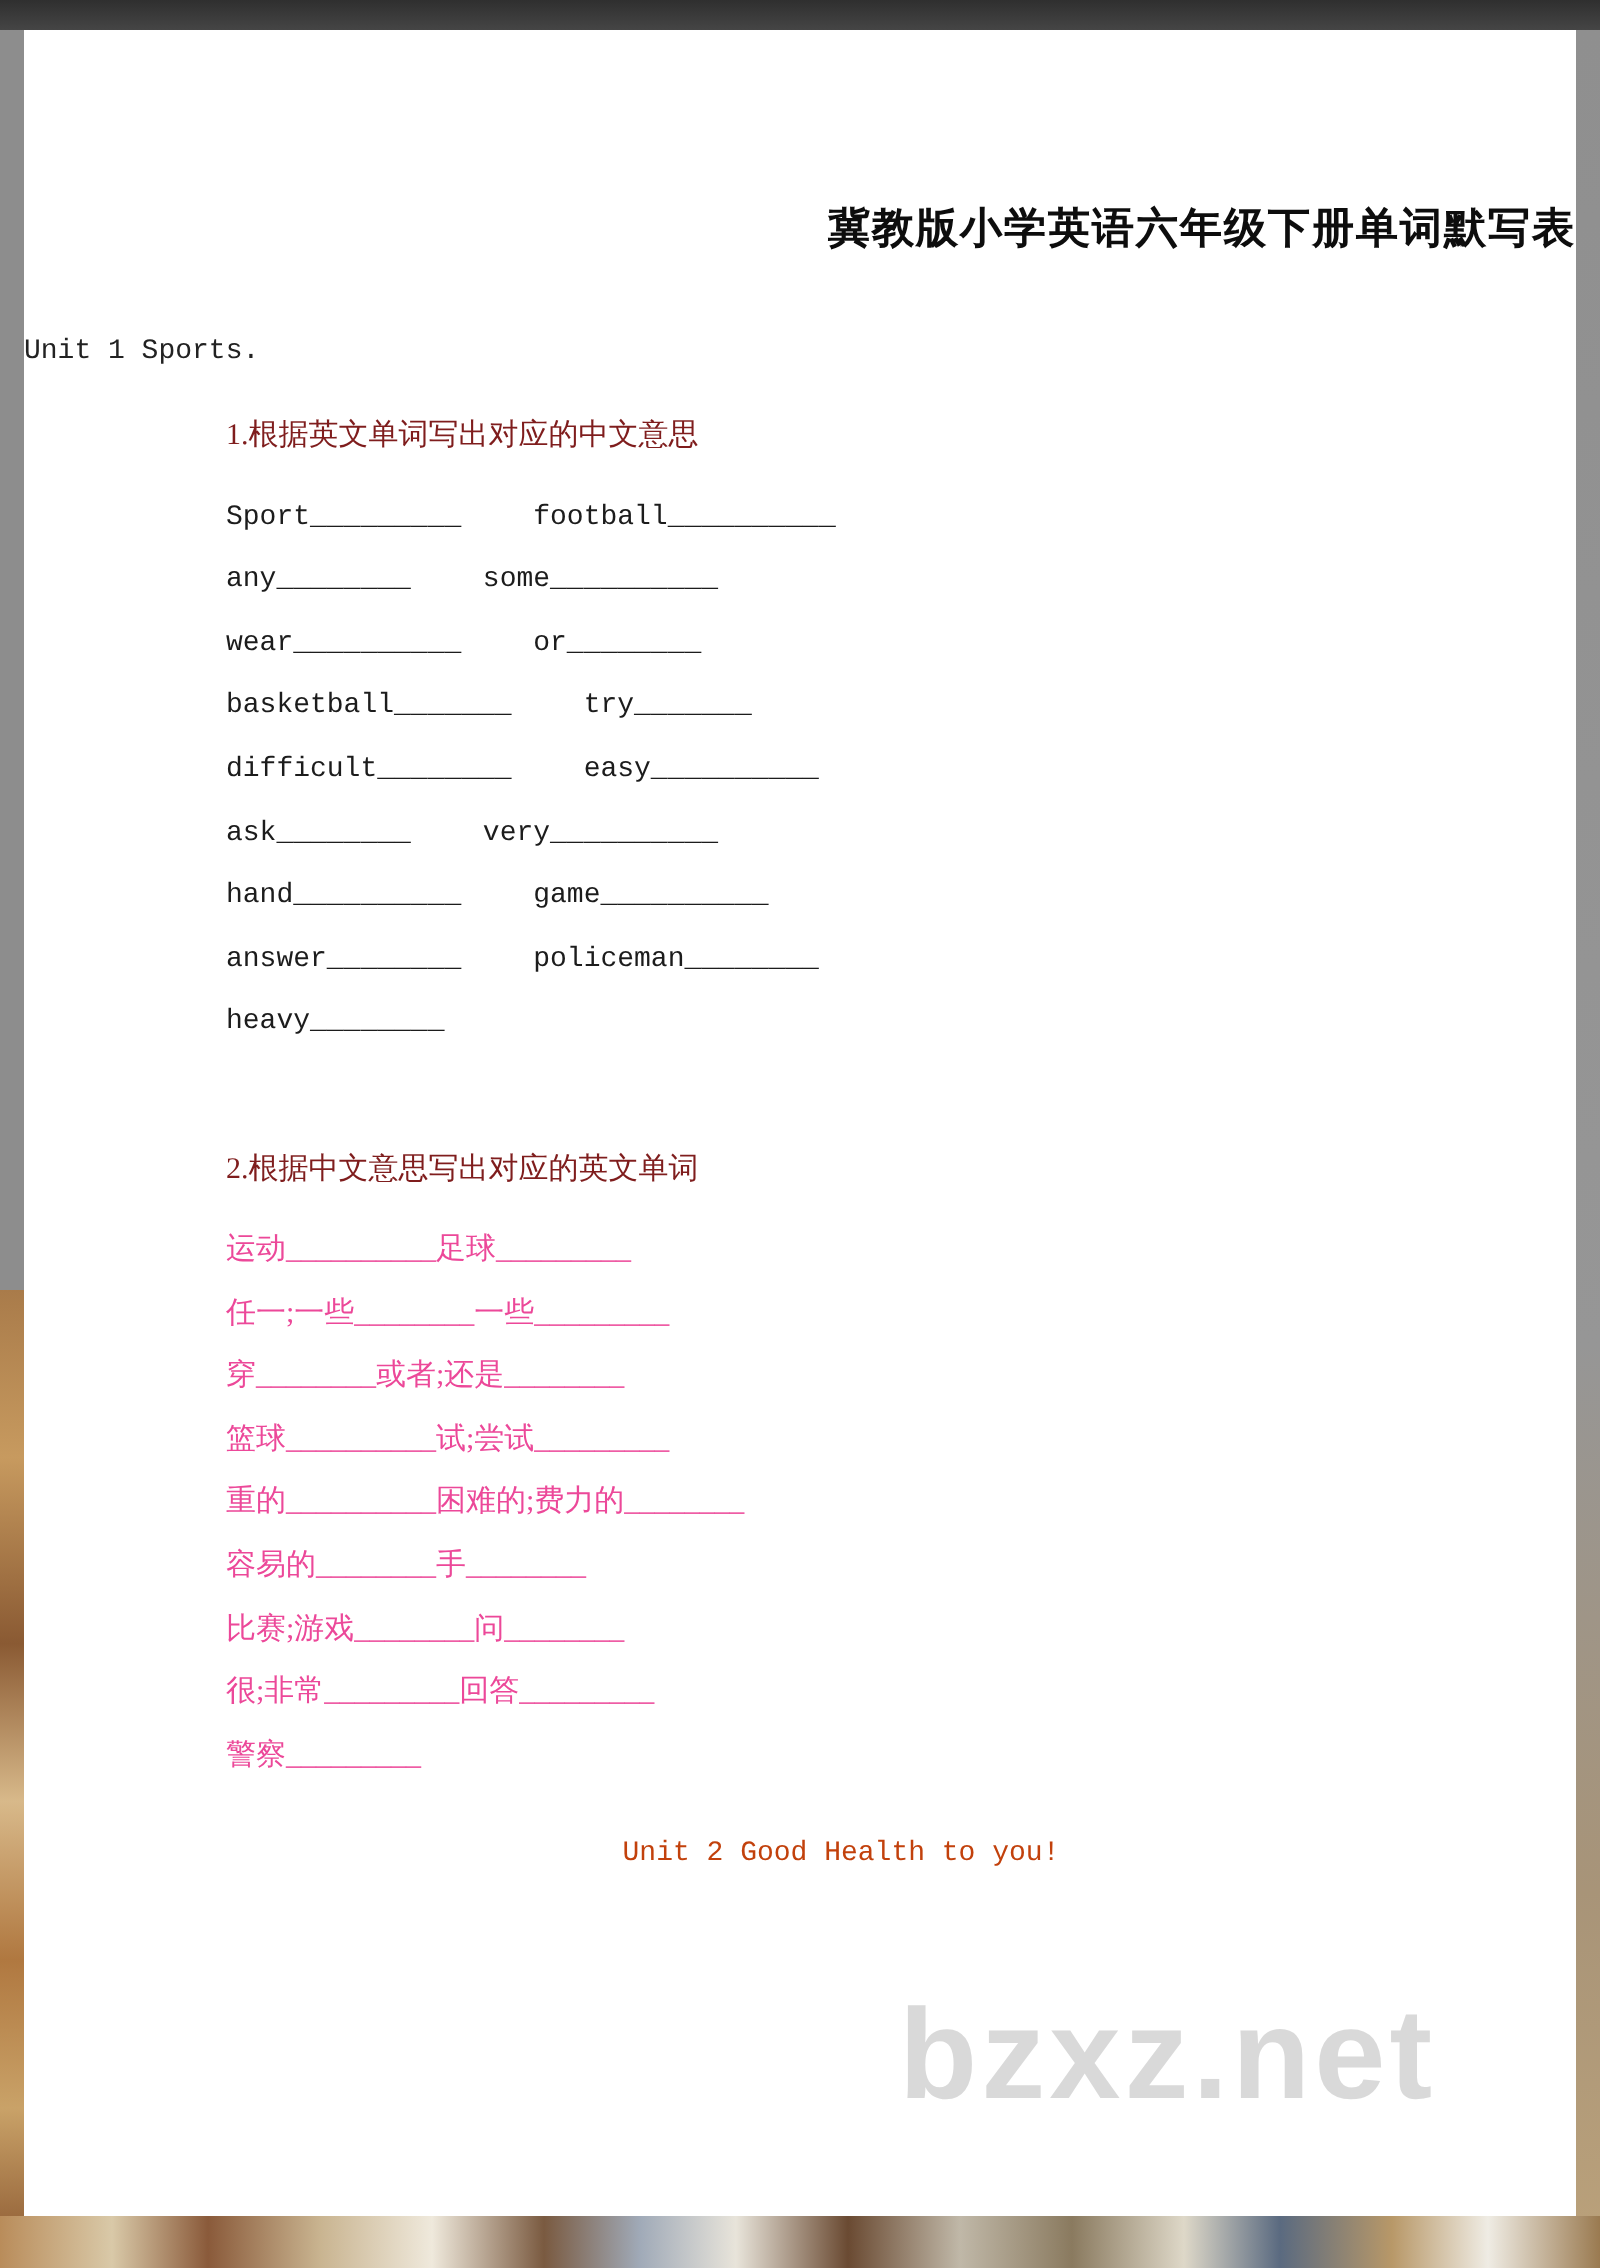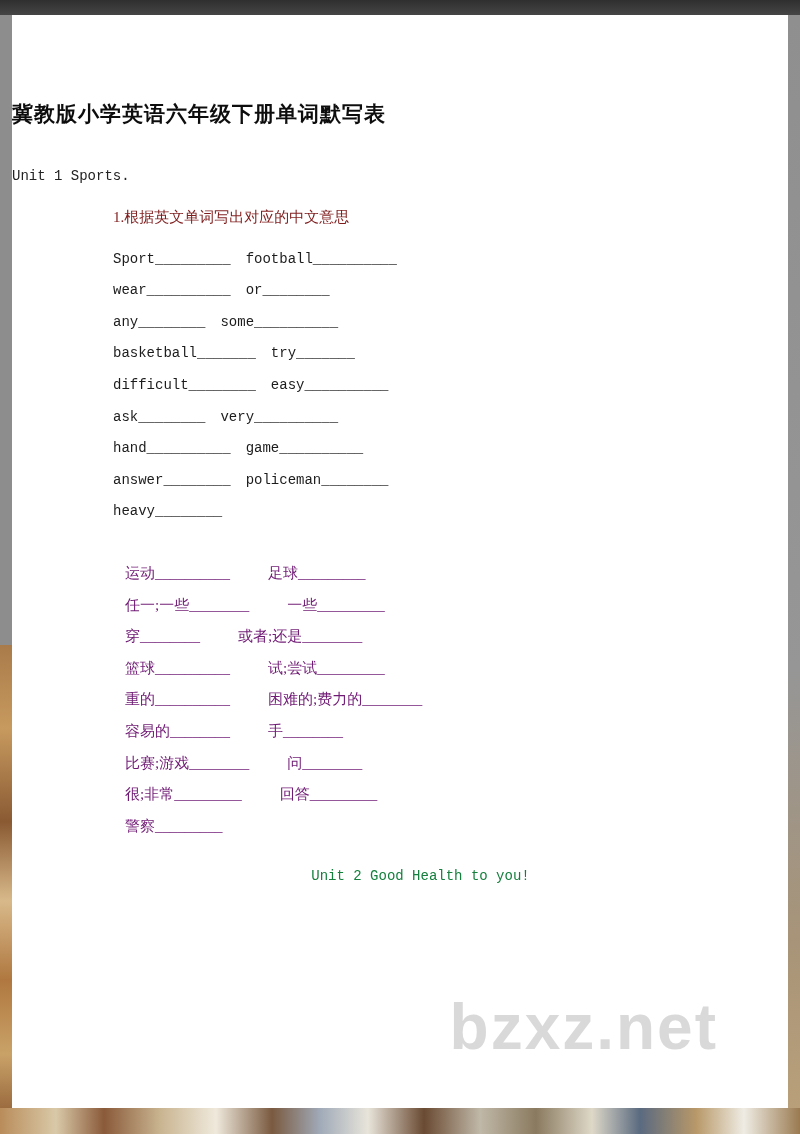--- a/index.html
+++ b/index.html
@@ -35,21 +35,21 @@
       #8a7a5f 67%, #ded8c8 74%, #5a6a80 80%, #b89868 87%, #efece4 93%, #9a7a50 100%);
   }
   .doc-page {
     position: absolute;
     left: 12px; top: 15px; width: 776px; height: 1093px;
     background: #ffffff;
     overflow: hidden;
   }
   .doc-title {
     margin-top: 85px;
-    text-align: left;
+    text-align: right;
     font-size: 21px;
     font-weight: bold;
     color: #0d0d0d;
     letter-spacing: 1px;
     font-family: "Liberation Serif", serif;
   }
   .unit-heading {
     margin-top: 40px;
     text-align: left;
     font-size: 14px;
@@ -67,28 +67,28 @@
     color: #7f1d1d;
     font-family: "Liberation Serif", serif;
   }
   .word-lines { display: block; }
   .word-line {
     display: flex;
     align-items: flex-end;
     height: 31.6px;
     white-space: pre;
   }
-  .word-lines.en .word-line { gap: 15px; font-family: "Liberation Mono", monospace; font-size: 14px; color: #1c1c1c; }
-  .word-lines.cn .word-line { gap: 38px; font-family: "Liberation Serif", serif; font-size: 15px; color: #701a75; margin-left: 12px; }
+  .word-lines.en .word-line { gap: 36px; font-family: "Liberation Mono", monospace; font-size: 14px; color: #1c1c1c; }
+  .word-lines.cn .word-line { font-family: "Liberation Serif", serif; font-size: 15px; color: #ec4899; }
   .gap-before-section2 { height: 32px; }
   .unit2-heading {
     margin-top: 32px;
     text-align: center;
     font-size: 14px;
-    color: #15803d;
+    color: #c2410c;
     font-family: "Liberation Mono", monospace;
   }
   .unit2-lines { margin-top: 6px; }
   .watermark {
     position: absolute;
     right: 70px;
     top: 975px;
     font-size: 64px;
     font-weight: bold;
     color: rgba(185, 185, 185, 0.55);
@@ -108,32 +108,33 @@
 
   <div class="doc-title">冀教版小学英语六年级下册单词默写表</div>
 
   <div class="unit-heading">Unit 1 Sports.</div>
 
   <div class="content">
 
     <div class="section-heading">1.根据英文单词写出对应的中文意思</div>
     <div class="word-lines en">
         <div class="word-line"><span class="word-blank">Sport_________</span><span class="word-blank">football__________</span></div>
+        <div class="word-line"><span class="word-blank">any________</span><span class="word-blank">some__________</span></div>
         <div class="word-line"><span class="word-blank">wear__________</span><span class="word-blank">or________</span></div>
-        <div class="word-line"><span class="word-blank">any________</span><span class="word-blank">some__________</span></div>
         <div class="word-line"><span class="word-blank">basketball_______</span><span class="word-blank">try_______</span></div>
         <div class="word-line"><span class="word-blank">difficult________</span><span class="word-blank">easy__________</span></div>
         <div class="word-line"><span class="word-blank">ask________</span><span class="word-blank">very__________</span></div>
         <div class="word-line"><span class="word-blank">hand__________</span><span class="word-blank">game__________</span></div>
         <div class="word-line"><span class="word-blank">answer________</span><span class="word-blank">policeman________</span></div>
         <div class="word-line"><span class="word-blank">heavy________</span></div>
       </div>
 
     <div class="gap-before-section2"></div>
 
+    <div class="section-heading">2.根据中文意思写出对应的英文单词</div>
     <div class="word-lines cn">
         <div class="word-line"><span class="word-blank">运动__________</span><span class="word-blank">足球_________</span></div>
         <div class="word-line"><span class="word-blank">任一;一些________</span><span class="word-blank">一些_________</span></div>
         <div class="word-line"><span class="word-blank">穿________</span><span class="word-blank">或者;还是________</span></div>
         <div class="word-line"><span class="word-blank">篮球__________</span><span class="word-blank">试;尝试_________</span></div>
         <div class="word-line"><span class="word-blank">重的__________</span><span class="word-blank">困难的;费力的________</span></div>
         <div class="word-line"><span class="word-blank">容易的________</span><span class="word-blank">手________</span></div>
         <div class="word-line"><span class="word-blank">比赛;游戏________</span><span class="word-blank">问________</span></div>
         <div class="word-line"><span class="word-blank">很;非常_________</span><span class="word-blank">回答_________</span></div>
         <div class="word-line"><span class="word-blank">警察_________</span></div>

